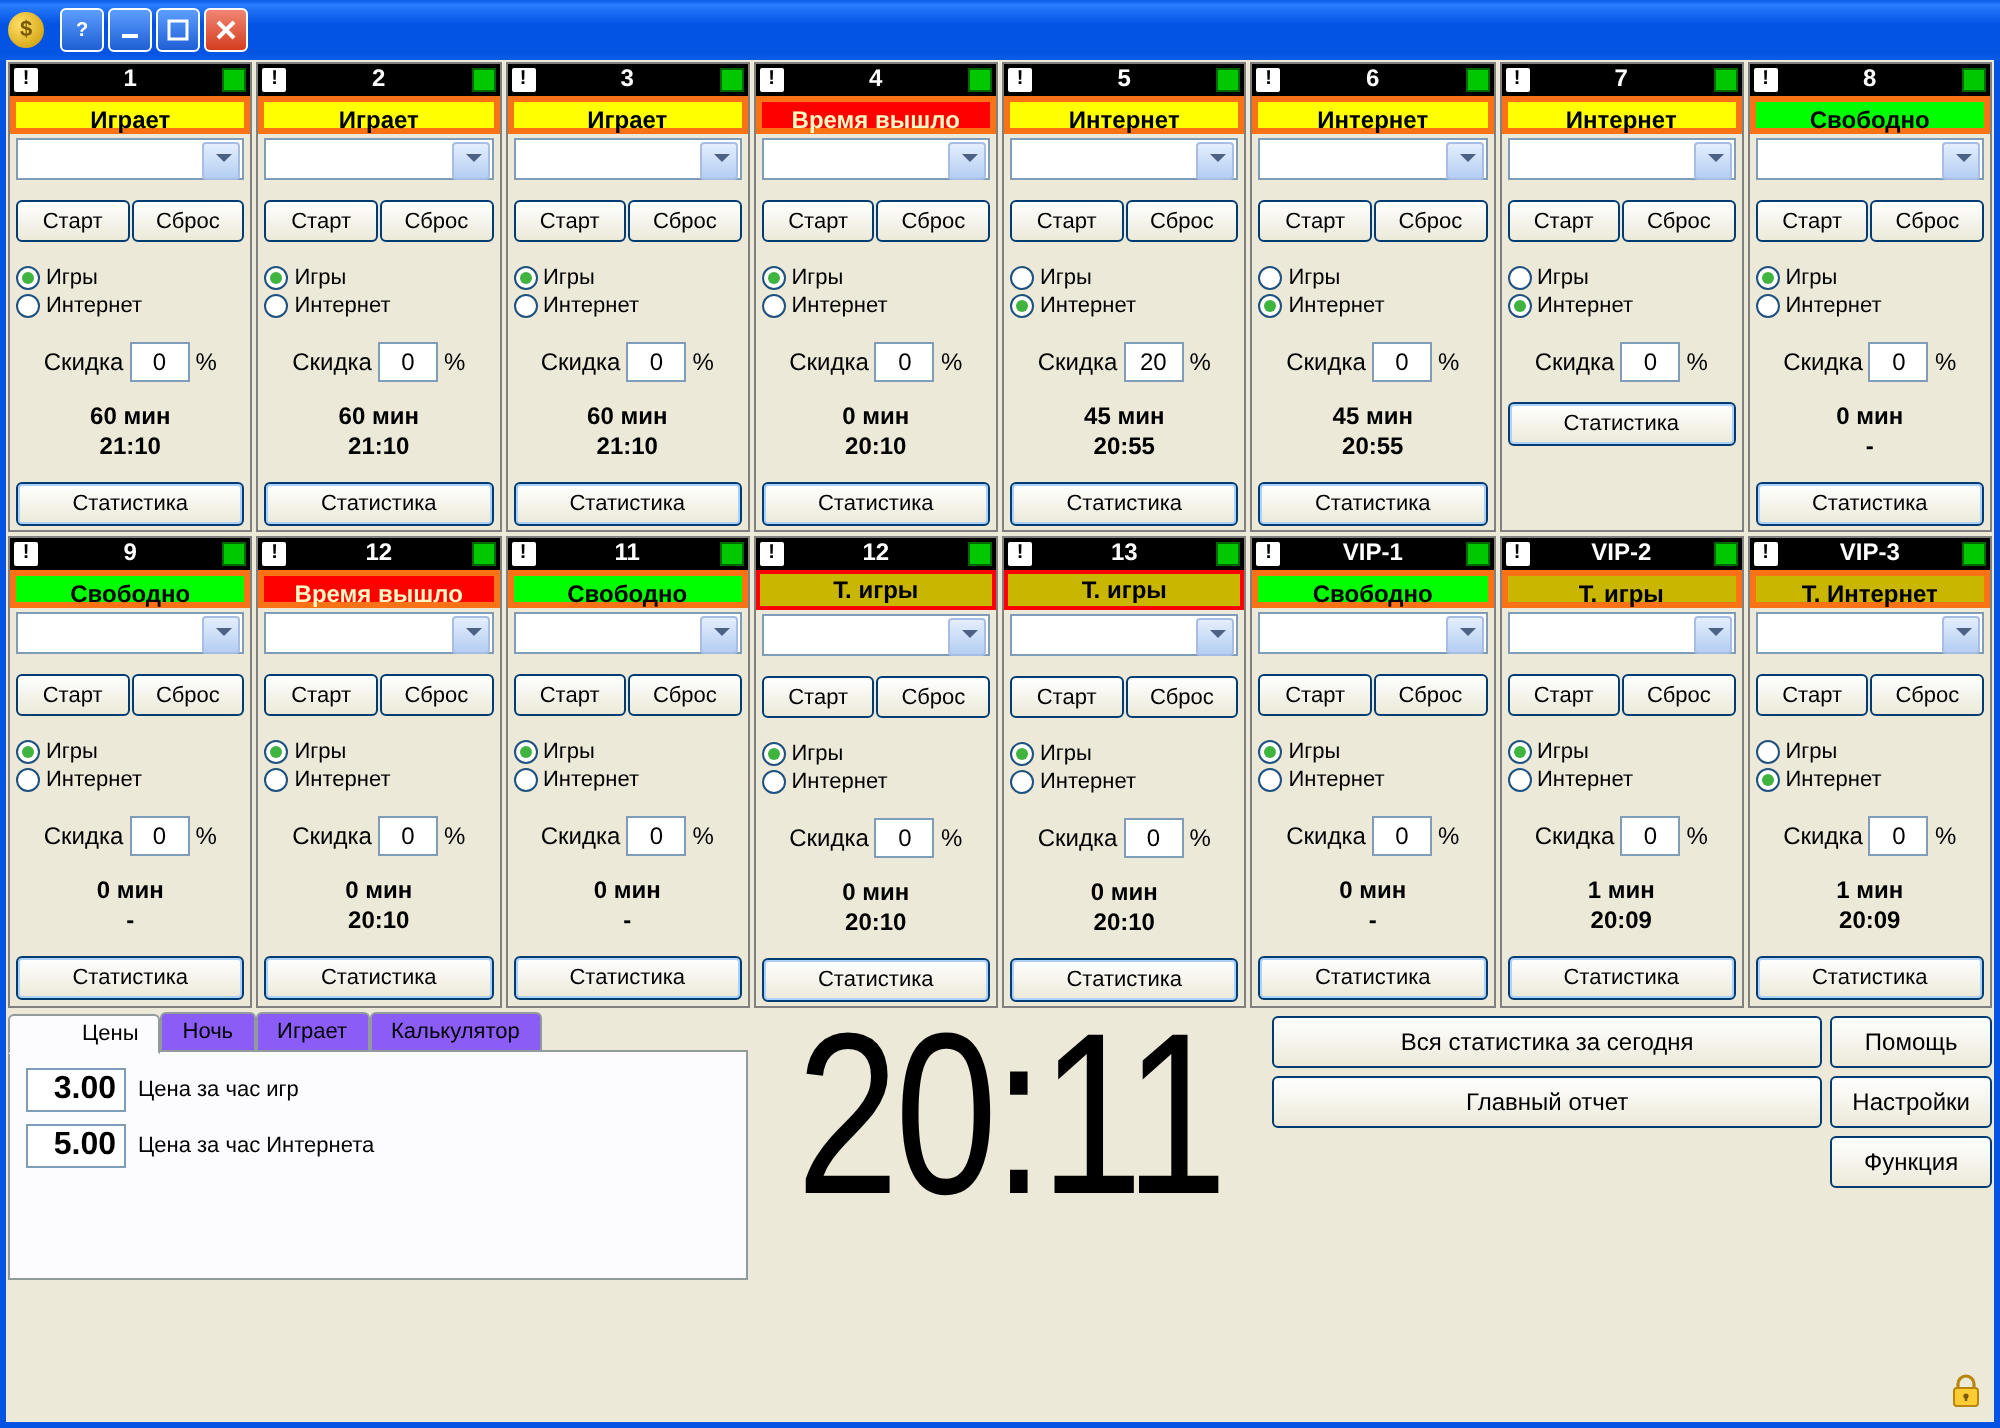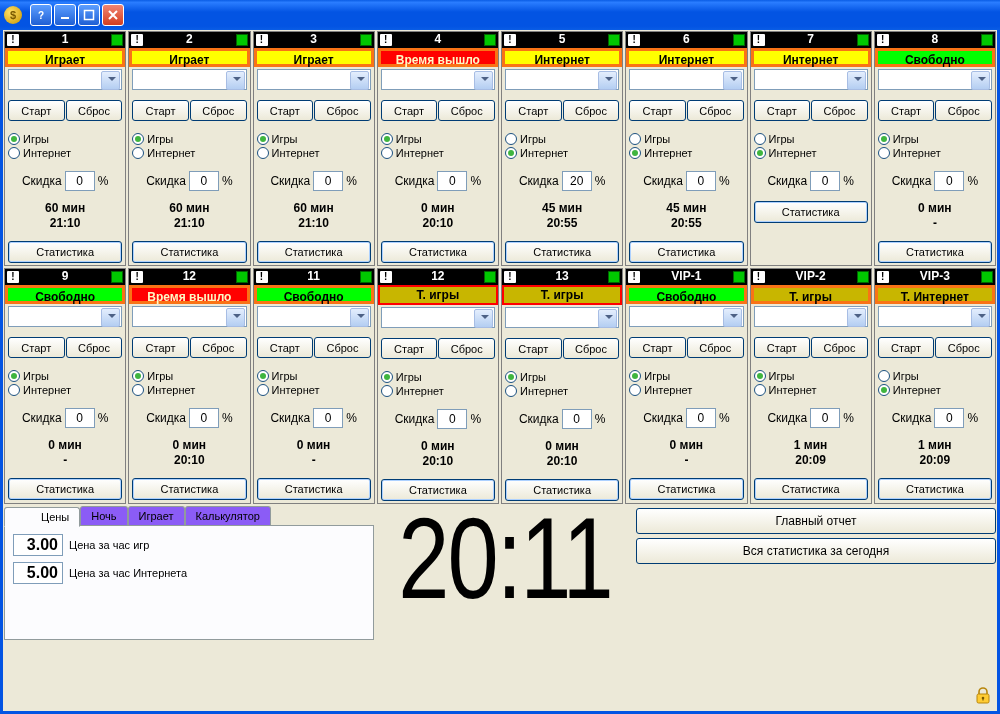--- a/index.html
+++ b/index.html
@@ -821,22 +821,27 @@
           <input class="price-input" value="5.00" style="">
           <span>Цена за час Интернета</span>
         </div>
       </div>
     </div>
 
     <div class="clock">20:11</div>
 
     <div class="right-buttons">
       <div class="rb-col wide">
+        <button class="big-btn">Вся статистика за сегодня</button>
         <button class="big-btn">Главный отчет</button>
-        <button class="big-btn">Вся статистика за сегодня</button>
+      </div>
+      <div class="rb-col">
+        <button class="big-btn">Помощь</button>
+        <button class="big-btn">Настройки</button>
+        <button class="big-btn">Функция</button>
       </div>
     </div>
   </div>
 
   <div class="lock-icon">
     <svg viewBox="0 0 16 18">
       <path d="M4 7 V5 a4 4 0 0 1 8 0 V7" fill="none" stroke="#b8860b" stroke-width="1.6"></path>
       <rect x="2" y="7" width="12" height="9" rx="1.5" fill="#ffcc33" stroke="#b8860b"></rect>
       <circle cx="8" cy="11" r="1.3" fill="#7a5900"></circle>
       <rect x="7.4" y="11" width="1.2" height="2.5" fill="#7a5900"></rect>

